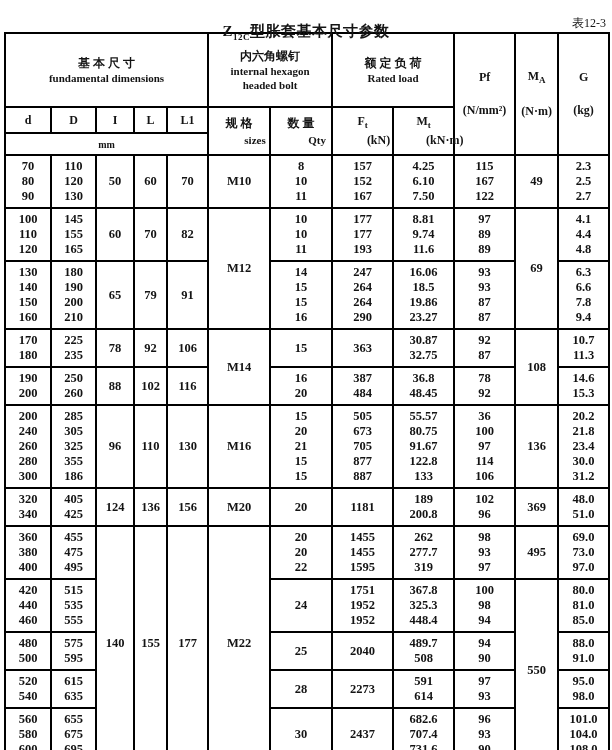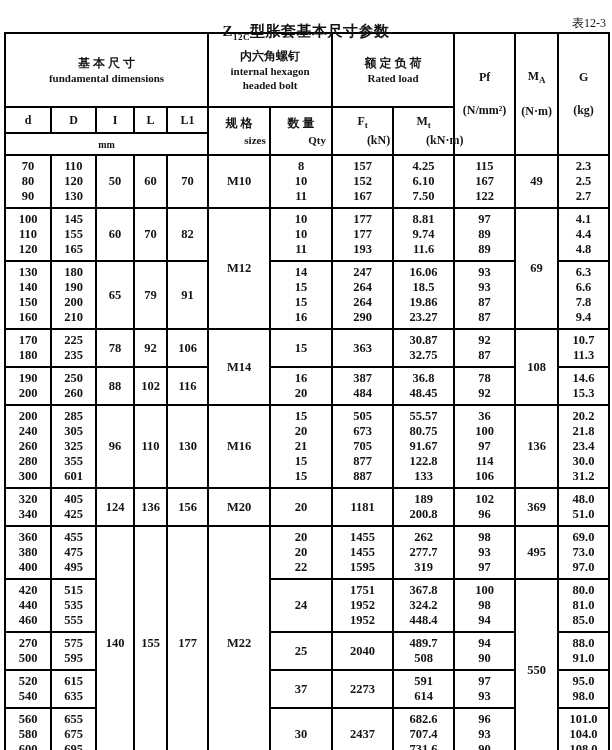--- a/index.html
+++ b/index.html
@@ -394,21 +394,21 @@
             <div>240</div>
             <div>260</div>
             <div>280</div>
             <div>300</div>
           </td>
           <td>
             <div>285</div>
             <div>305</div>
             <div>325</div>
             <div>355</div>
-            <div>601</div>
+            <div>186</div>
           </td>
           <td>
             <div>96</div>
           </td>
           <td>
             <div>110</div>
           </td>
           <td>
             <div>130</div>
           </td>
@@ -563,40 +563,40 @@
           <td>
             <div>24</div>
           </td>
           <td>
             <div>1751</div>
             <div>1952</div>
             <div>1952</div>
           </td>
           <td>
             <div>367.8</div>
-            <div>324.2</div>
+            <div>325.3</div>
             <div>448.4</div>
           </td>
           <td>
             <div>100</div>
             <div>98</div>
             <div>94</div>
           </td>
           <td rowspan="4">
             <div>550</div>
           </td>
           <td>
             <div>80.0</div>
             <div>81.0</div>
             <div>85.0</div>
           </td>
         </tr>
         <tr>
           <td>
-            <div>270</div>
+            <div>480</div>
             <div>500</div>
           </td>
           <td>
             <div>575</div>
             <div>595</div>
           </td>
           <td>
             <div>25</div>
           </td>
           <td>
@@ -618,21 +618,21 @@
         <tr>
           <td>
             <div>520</div>
             <div>540</div>
           </td>
           <td>
             <div>615</div>
             <div>635</div>
           </td>
           <td>
-            <div>37</div>
+            <div>28</div>
           </td>
           <td>
             <div>2273</div>
           </td>
           <td>
             <div>591</div>
             <div>614</div>
           </td>
           <td>
             <div>97</div>

